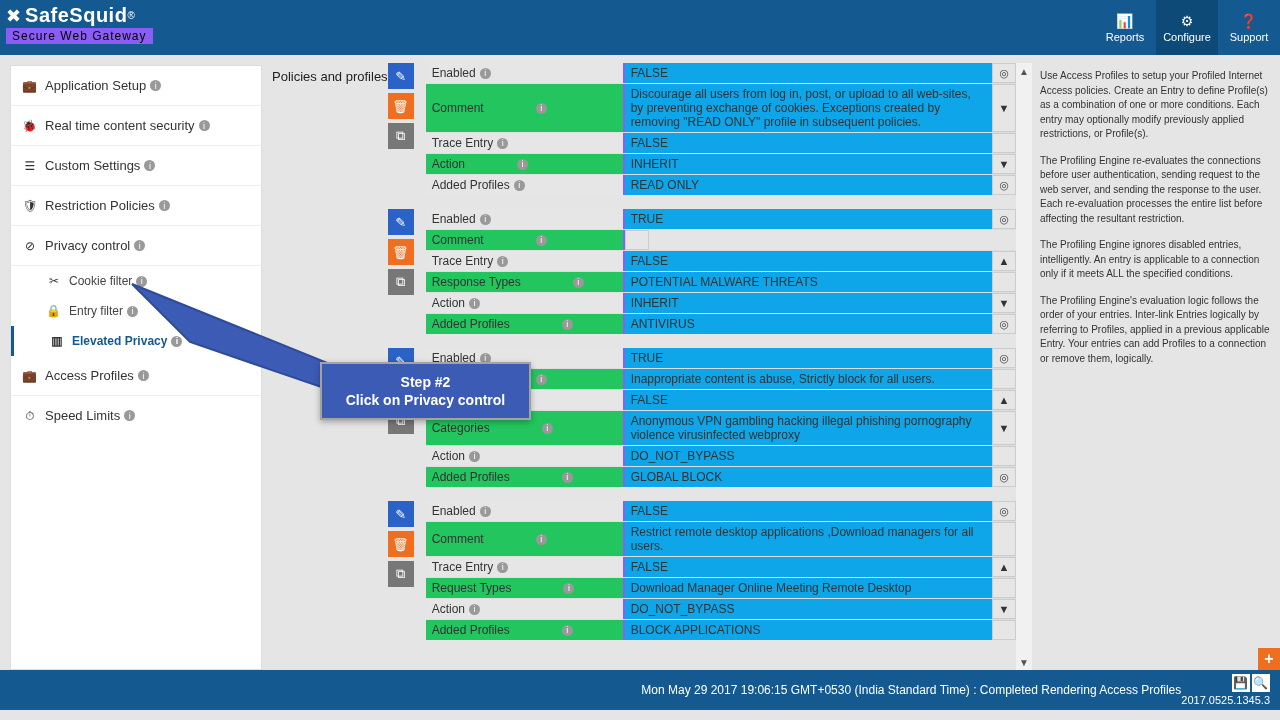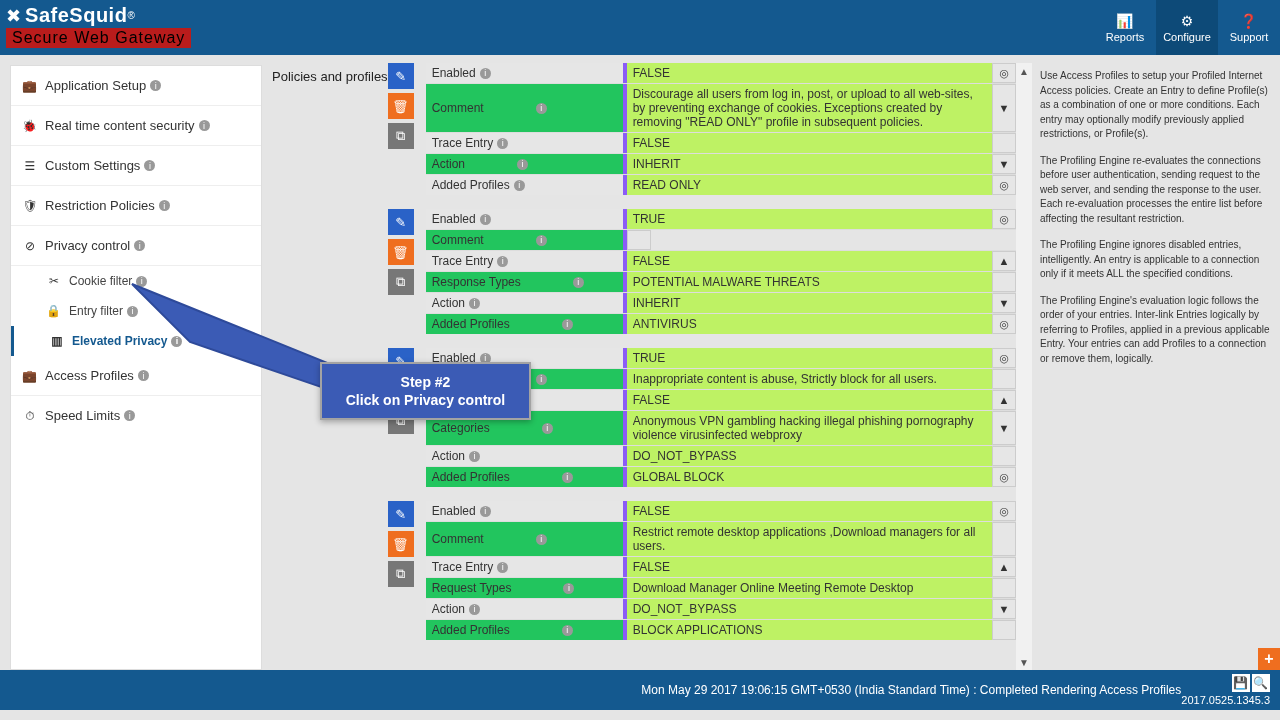--- a/index.html
+++ b/index.html
@@ -2,21 +2,21 @@
 <html><head>
 <meta charset="utf-8">
 <style>
   html,body{margin:0;padding:0;width:1280px;height:720px;font-family:Verdana,Arial,sans-serif;font-size:12px;background:#e5e5e5;overflow:hidden;}
   .header{background:#14598f;height:55px;color:#fff;display:flex;align-items:flex-start;justify-content:space-between;}
   .logo-group{padding:4px 6px;}
   .logo-top{display:flex;align-items:center;}
   .logo-mark{font-size:18px;margin-right:4px;}
   .logo-text{font-size:20px;font-weight:bold;letter-spacing:0.5px;}
   .logo-reg{font-size:10px;vertical-align:super;}
-  .logo-sub{background:#b91c1c;color:#000;font-size:16px;padding:1px 6px;letter-spacing:1px;display:inline-block;margin-top:1px;}
+  .logo-sub{background:#8b5cf6;color:#000;font-size:12px;padding:1px 6px;letter-spacing:1px;display:inline-block;margin-top:1px;}
   .hdr-btns{display:flex;height:55px;}
   .hdr-btn{width:62px;display:flex;flex-direction:column;align-items:center;justify-content:center;color:#fff;font-size:11px;}
   .hdr-btn.active{background:#0d4a78;}
   .hdr-btn .hi{font-size:14px;margin-bottom:2px;}
   .body{display:flex;height:615px;}
   .sidebar{width:252px;background:#fff;margin:10px 0 0 10px;border:1px solid #ddd;box-sizing:border-box;position:relative;}
   .side-item{display:flex;align-items:center;padding:12px 10px;font-size:13px;color:#333;border-bottom:1px solid #eee;}
   .side-sub{padding:8px 10px 8px 34px;display:flex;align-items:center;font-size:12px;color:#444;}
   .side-sub.selected{border-left:3px solid #14598f;color:#14598f;font-weight:bold;}
   .si-icon{width:18px;text-align:center;margin-right:6px;font-size:12px;color:#333;}
@@ -27,22 +27,22 @@
   .policies{flex:1;overflow:hidden;position:relative;}
   .policy-block{display:flex;margin-bottom:14px;}
   .act-col{width:32px;display:flex;flex-direction:column;gap:4px;margin-right:6px;}
   .act-btn{width:26px;height:26px;display:flex;align-items:center;justify-content:center;color:#fff;font-size:13px;}
   .act-edit{background:#2a62c7;}
   .act-del{background:#ef6e1f;}
   .act-copy{background:#777;}
   .rows{flex:1;}
   .row{display:flex;align-items:stretch;border-top:1px solid #ddd;font-size:12px;}
   .row:first-child{border-top:none;}
-  .row-label{width:185px;background:#e6e6e6;color:#333;padding:3px 6px;display:flex;align-items:center;border-right:4px solid #8b5cf6;}
-  .row-val{flex:1;padding:3px 6px;color:#333;background:#bef264;}
+  .row-label{width:185px;background:#e6e6e6;color:#333;padding:3px 6px;display:flex;align-items:center;border-right:2px solid #8b5cf6;}
+  .row-val{flex:1;padding:3px 6px;color:#333;background:#0ea5e9;}
   .row.alt .row-label{background:#22c55e;gap:48px;}
   .row-ctrl{width:22px;background:#e6e6e6;border:1px solid #ccc;display:flex;align-items:center;justify-content:center;color:#333;font-size:11px;}
   .scrollbar{width:16px;background:#f1f1f1;position:relative;}
   .sb-arrow{height:16px;display:flex;align-items:center;justify-content:center;font-size:10px;color:#555;}
   .sb-arrow.bot{position:absolute;bottom:0;width:100%;}
   .right-help{width:230px;padding:6px 10px 0 8px;font-size:10px;color:#333;line-height:1.45;}
   .right-help p{margin:0 0 12px 0;}
   .footer{background:#14598f;height:40px;display:flex;align-items:center;justify-content:flex-end;color:#fff;padding:0 10px;font-size:12px;}
   .footer-right{display:flex;flex-direction:column;align-items:flex-end;gap:2px;}
   .foot-btns{display:flex;gap:2px;}

